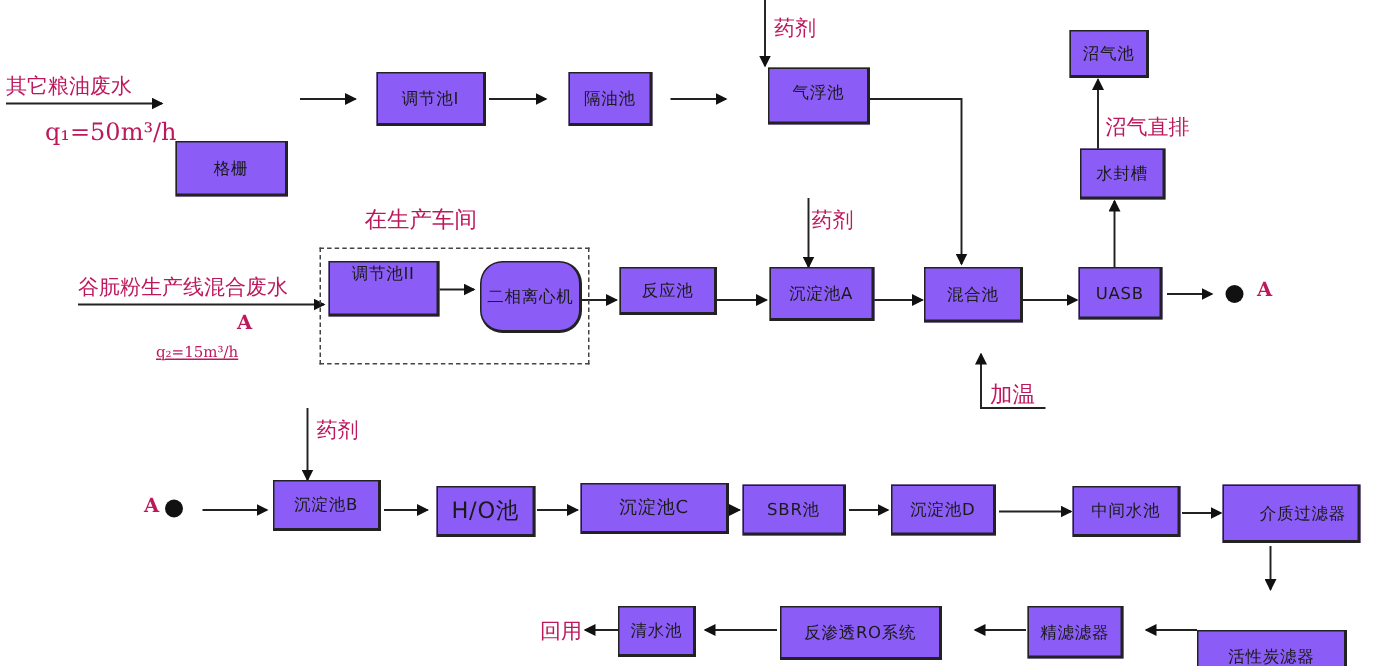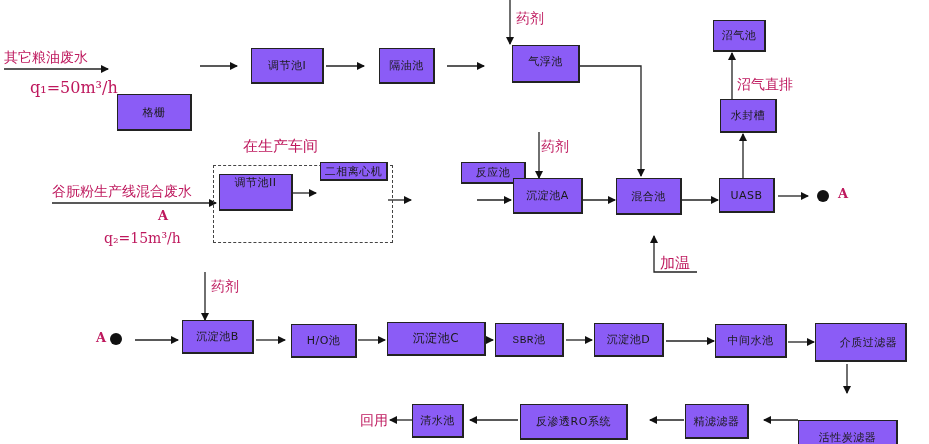--- a/index.html
+++ b/index.html
@@ -61,21 +61,21 @@
     <line x1="518" y1="420" x2="470" y2="420" marker-end="url(#ah)"></line>
     <line x1="412" y1="420" x2="390" y2="420" marker-end="url(#ah)"></line>
   </g>
 </svg>
 
 <div class="lbl" style="left:4px;top:49px;">其它粮油废水</div>
 <div class="lbl sm" style="left:30px;top:78px;">q₁=50m³/h</div>
 
 <div class="lbl" style="left:52px;top:183px;">谷朊粉生产线混合废水</div>
 <div class="lbl bold" style="left:158px;top:208px;">A</div>
-<div class="lbl sm" style="left:104px;top:230px;font-size:14px;">q₂=15m³/h</div>
+<div class="lbl sm" style="left:104px;top:230px;font-size:10px;text-decoration:underline;">q₂=15m³/h</div>
 
 <div class="lbl" style="left:243px;top:137px;font-size:15px;">在生产车间</div>
 <div class="lbl" style="left:516px;top:10px;">药剂</div>
 <div class="lbl" style="left:541px;top:138px;">药剂</div>
 <div class="lbl" style="left:211px;top:278px;">药剂</div>
 <div class="lbl" style="left:737px;top:76px;">沼气直排</div>
 <div class="lbl" style="left:660px;top:254px;font-size:15px;">加温</div>
 <div class="lbl" style="left:360px;top:412px;">回用</div>
 
 <div class="dot" style="left:817px;top:190px;"></div>
@@ -87,30 +87,30 @@
 
 <div class="box" style="left:117px;top:47px;width:75px;height:37px;margin-top:47px;">格栅</div>
 <div class="box" style="left:251px;top:48px;width:73px;height:36px;">调节池I</div>
 <div class="box" style="left:379px;top:48px;width:56px;height:36px;">隔油池</div>
 <div class="box" style="left:487px;top:45px;width:68px;height:38px;align-items:flex-start;padding-top:8px;margin-left:25px;">气浮池</div>
 
 <div class="box" style="left:713px;top:20px;width:53px;height:32px;">沼气池</div>
 <div class="box" style="left:720px;top:99px;width:57px;height:34px;">水封槽</div>
 
 <div class="box" style="left:219px;top:174px;width:74px;height:37px;align-items:flex-start;padding-top:0;">调节池II</div>
-<div class="box" style="left:320px;top:162px;width:68px;height:19px;">二相离心机</div>
-<div class="box" style="left:413px;top:162px;width:65px;height:22px;margin-left:48px;">反应池</div>
+<div class="box" style="left:320px;top:174px;width:68px;height:48px;border-radius:15px;">二相离心机</div>
+<div class="box" style="left:413px;top:178px;width:65px;height:32px;">反应池</div>
 <div class="box" style="left:513px;top:178px;width:70px;height:36px;">沉淀池A</div>
 <div class="box" style="left:616px;top:178px;width:66px;height:37px;">混合池</div>
 <div class="box" style="left:719px;top:178px;width:56px;height:35px;">UASB</div>
 
 <div class="box" style="left:182px;top:320px;width:72px;height:34px;text-align:right;">沉淀池B</div>
-<div class="box" style="left:291px;top:324px;width:66px;height:34px;font-size:11px;">H/O池</div>
+<div class="box" style="left:291px;top:324px;width:66px;height:34px;font-size:15px;">H/O池</div>
 <div class="box" style="left:387px;top:322px;width:99px;height:34px;font-size:12px;">沉淀池C</div>
-<div class="box" style="left:495px;top:323px;width:69px;height:34px;font-family:Liberation Mono, monospace;">SBR池</div>
+<div class="box" style="left:495px;top:323px;width:69px;height:34px;">SBR池</div>
 <div class="box" style="left:594px;top:323px;width:70px;height:34px;">沉淀池D</div>
 <div class="box" style="left:715px;top:324px;width:72px;height:34px;">中间水池</div>
 <div class="box" style="left:815px;top:323px;width:92px;height:39px;padding-left:16px;">介质过滤器</div>
 
 <div class="box" style="left:798px;top:404px;width:100px;height:35px;margin-top:16px;">活性炭滤器</div>
 <div class="box" style="left:685px;top:404px;width:64px;height:35px;">精滤滤器</div>
 <div class="box" style="left:520px;top:404px;width:108px;height:36px;">反渗透RO系统</div>
 <div class="box" style="left:412px;top:404px;width:52px;height:34px;">清水池</div>
 
 </body></html>

